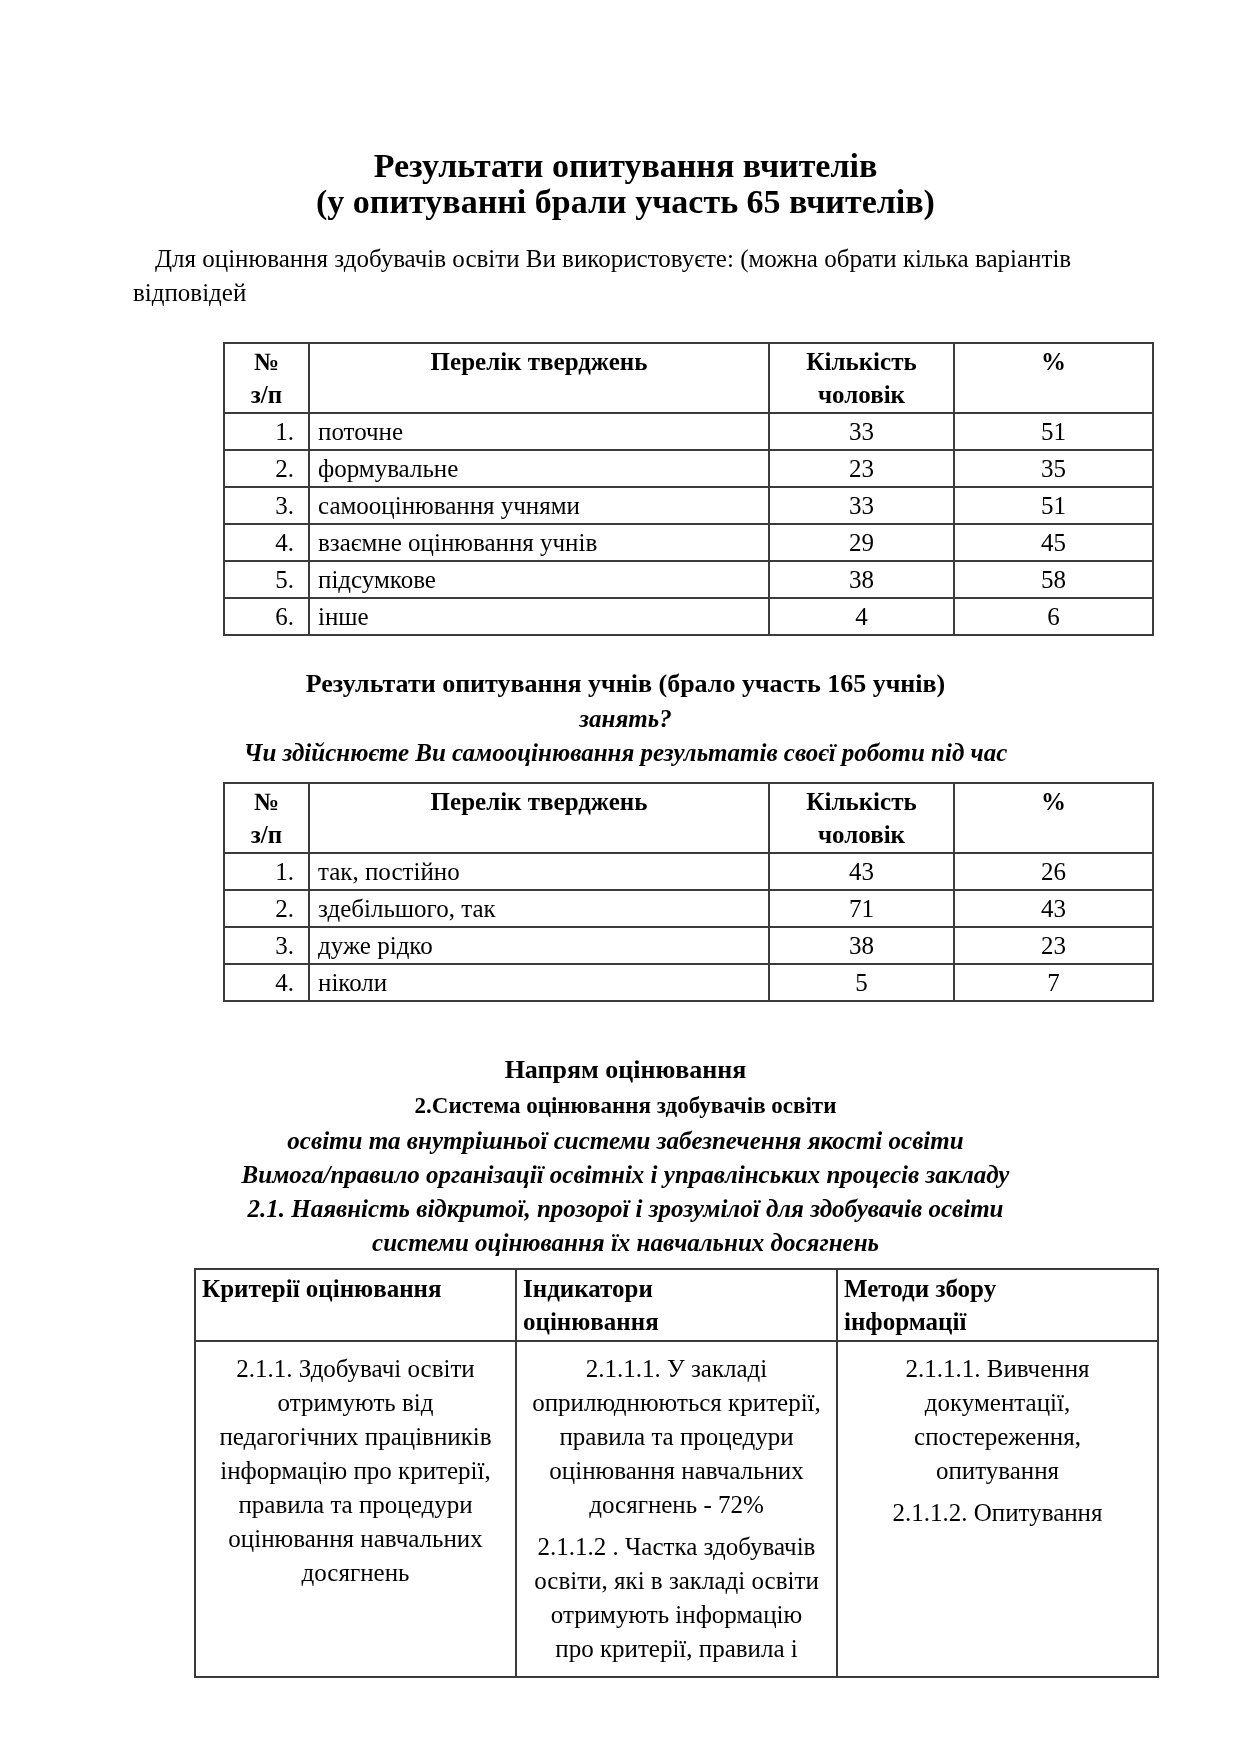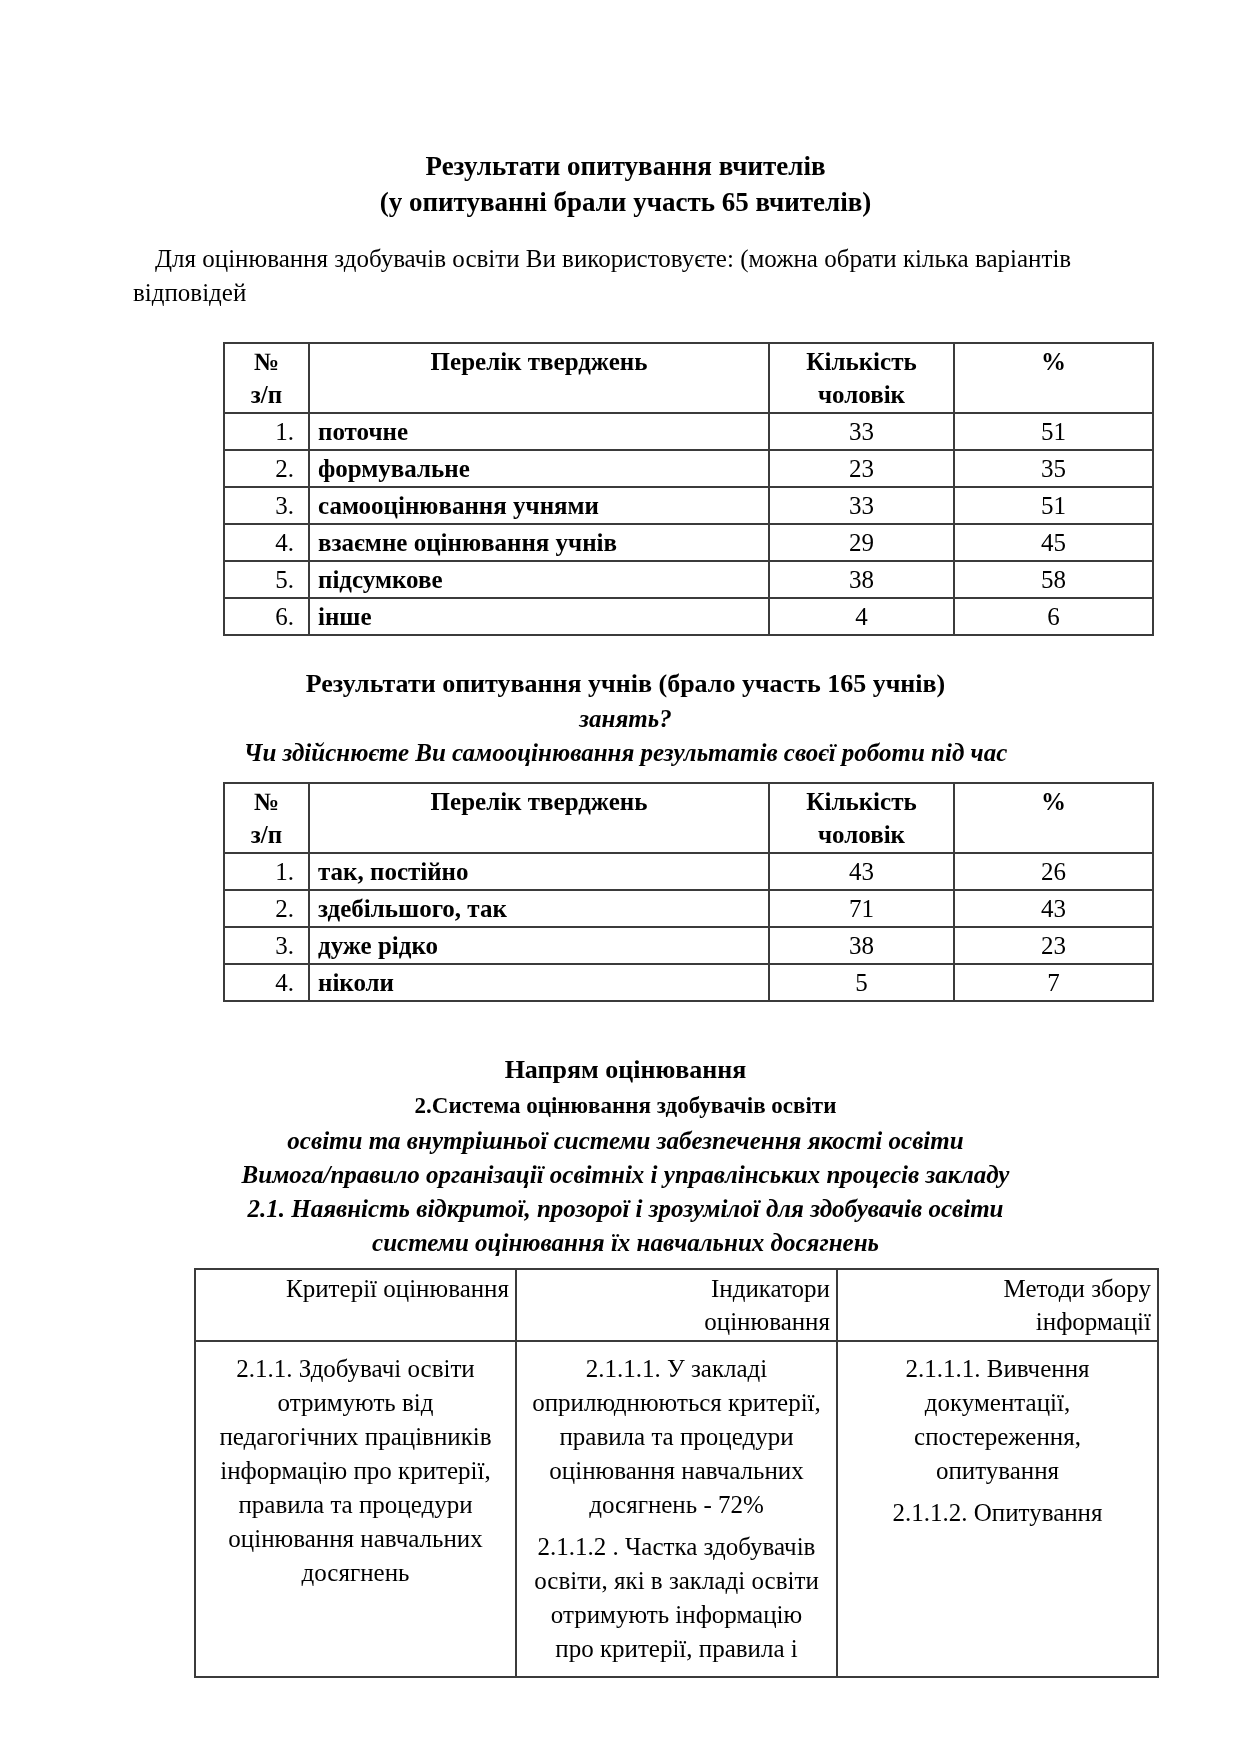--- a/index.html
+++ b/index.html
@@ -8,44 +8,44 @@
     width:1241px;height:1755px;
     background:#fff;color:#000;
     font-family:"Liberation Serif", serif;
     font-size:25px;line-height:34px;
     overflow:hidden;
   }
   .content{position:absolute;left:133px;top:148px;width:985px;}
   .tc{text-align:center;}
   .b{font-weight:bold;}
   .bi{font-weight:bold;font-style:italic;}
-  .title-line{font-size:27px;line-height:36px;font-weight:bold;text-align:center;}
+  .title-line{font-size:34px;line-height:36px;font-weight:bold;text-align:center;}
   .intro{margin:22px 0 8px 0;width:962px;text-indent:22px;line-height:34px;}
   table{border-collapse:collapse;table-layout:fixed;}
   .survey{width:929px;margin-left:90px;}
   .survey col.c-num{width:85px;}
   .survey col.c-st{width:460px;}
   .survey col.c-cnt{width:185px;}
   .survey col.c-pct{width:199px;}
   .survey th,.survey td{border:2px solid #3b3b3b;padding:1px 8px;line-height:33px;}
   .survey th{font-weight:bold;text-align:center;vertical-align:top;white-space:pre-line;height:64px;}
   .survey td{height:32px;}
   .survey td.num{text-align:right;padding-right:14px;}
-  .survey td.st{text-align:left;font-weight:bold;}
+  .survey td.st{text-align:left;}
   .survey td.val{text-align:center;}
   .t1{margin-top:32px;}
   .t2{margin-top:12px;}
   .students-title{margin-top:30px;font-size:26px;line-height:36px;}
   .q-line{line-height:34px;}
   .dir-h{margin-top:50px;font-size:26px;line-height:36px;}
   .dir-h2{font-size:23px;line-height:36px;}
   .crit{width:961px;margin:8px 0 0 61px;}
   .crit col{width:321px;}
   .crit th,.crit td{border:2px solid #3b3b3b;padding:2px 6px;}
-  .crit th{font-weight:normal;text-align:right;vertical-align:top;white-space:pre-line;line-height:33px;height:60px;margin-left:47px;}
+  .crit th{font-weight:bold;text-align:left;vertical-align:top;white-space:pre-line;line-height:33px;height:60px;margin-left:47px;}
   .crit td{vertical-align:top;text-align:center;line-height:34px;}
   .crit p{margin:8px;}
 </style>
 </head>
 <body>
 
 <div class="page">
   <div class="content">
 
     <div class="title-line">Результати опитування вчителів</div>

